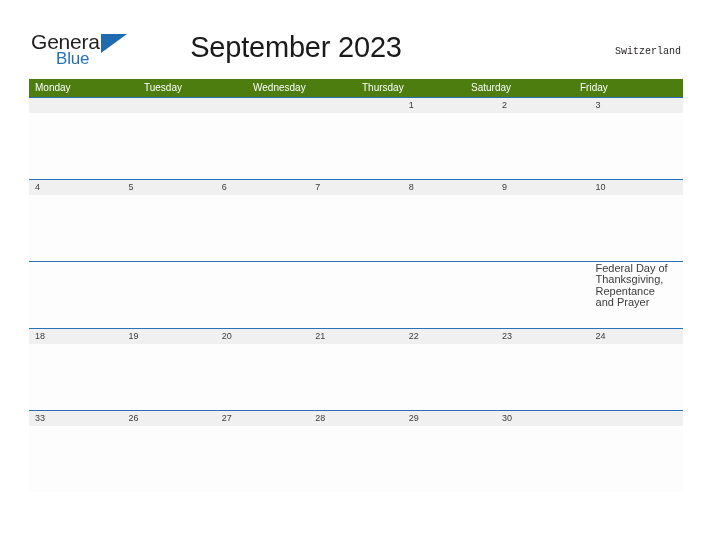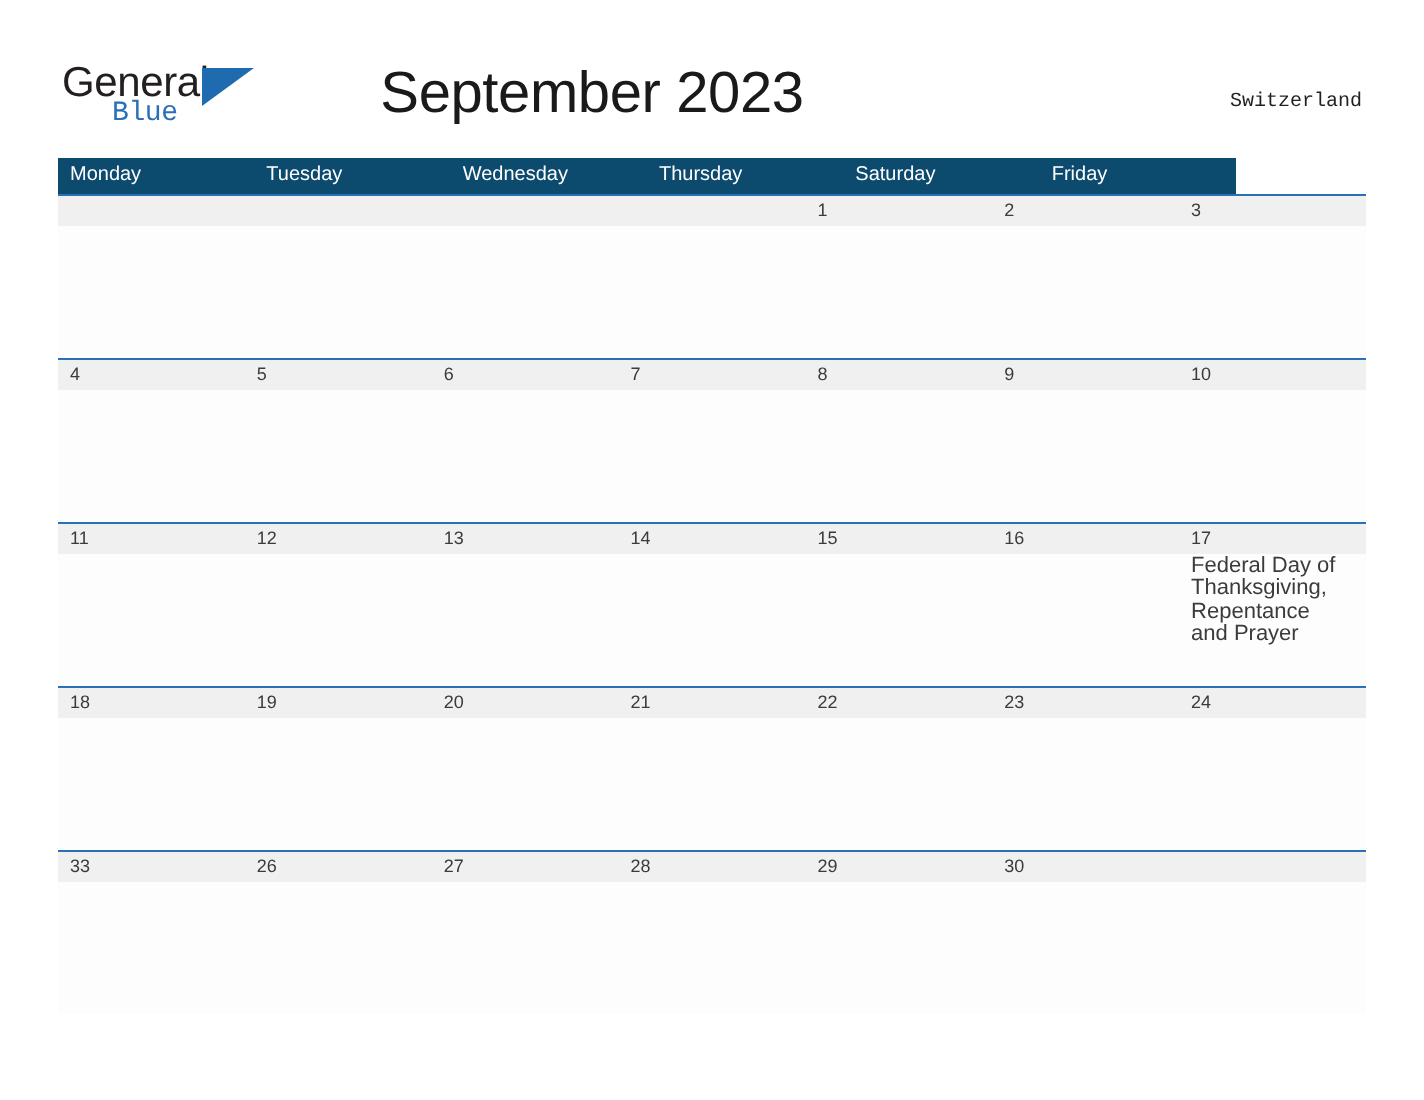--- a/index.html
+++ b/index.html
@@ -43,24 +43,24 @@
     top: 0;
     font-size: 21px;
     color: #231f20;
     letter-spacing: -0.2px;
     font-family: "Liberation Sans", sans-serif;
   }
   .logo-blue {
     position: absolute;
     left: 25px;
     top: 19px;
-    font-size: 14px;
+    font-size: 17px;
     color: #2a70b8;
     letter-spacing: -0.2px;
-    font-family: Liberation Mono, monospace;
+    font-family: Liberation Sans, sans-serif;
   }
   .logo-triangle {
     position: absolute;
     left: 70px;
     top: 4px;
     width: 0;
     height: 0;
     border-left: 26px solid #1f6bb0;
     border-bottom: 19px solid transparent;
   }
@@ -92,23 +92,23 @@
   
   .calendar {
     position: absolute;
     left: 29px;
     top: 79px;
     width: 654px;
   }
 
   .weekday-row {
     display: flex;
-    width: 589px;
+    width: 654px;
     height: 18px;
-    background: #0c4a6e;
+    background: #4d7c0f;
     justify-content: center;
   }
   .weekday-cell {
     flex: 1 1 0;
     color: #ffffff;
     font-size: 10px;
     line-height: 18px;
     padding-left: 6px;
     box-sizing: border-box;
     font-family: "Liberation Sans", sans-serif;
@@ -253,29 +253,20 @@
         <div class="event-cell">
             <span class="event-text"></span>
           </div>
         <div class="event-cell">
             <span class="event-text"></span>
           </div>
       </div>
     </div>
 
     <div class="week-row">
-      <div class="date-band">
-        <div class="date-cell">11</div>
-        <div class="date-cell">12</div>
-        <div class="date-cell">13</div>
-        <div class="date-cell">14</div>
-        <div class="date-cell">15</div>
-        <div class="date-cell">16</div>
-        <div class="date-cell">17</div>
-      </div>
       <div class="event-band">
         <div class="event-cell">
             <span class="event-text"></span>
           </div>
         <div class="event-cell">
             <span class="event-text"></span>
           </div>
         <div class="event-cell">
             <span class="event-text"></span>
           </div>

